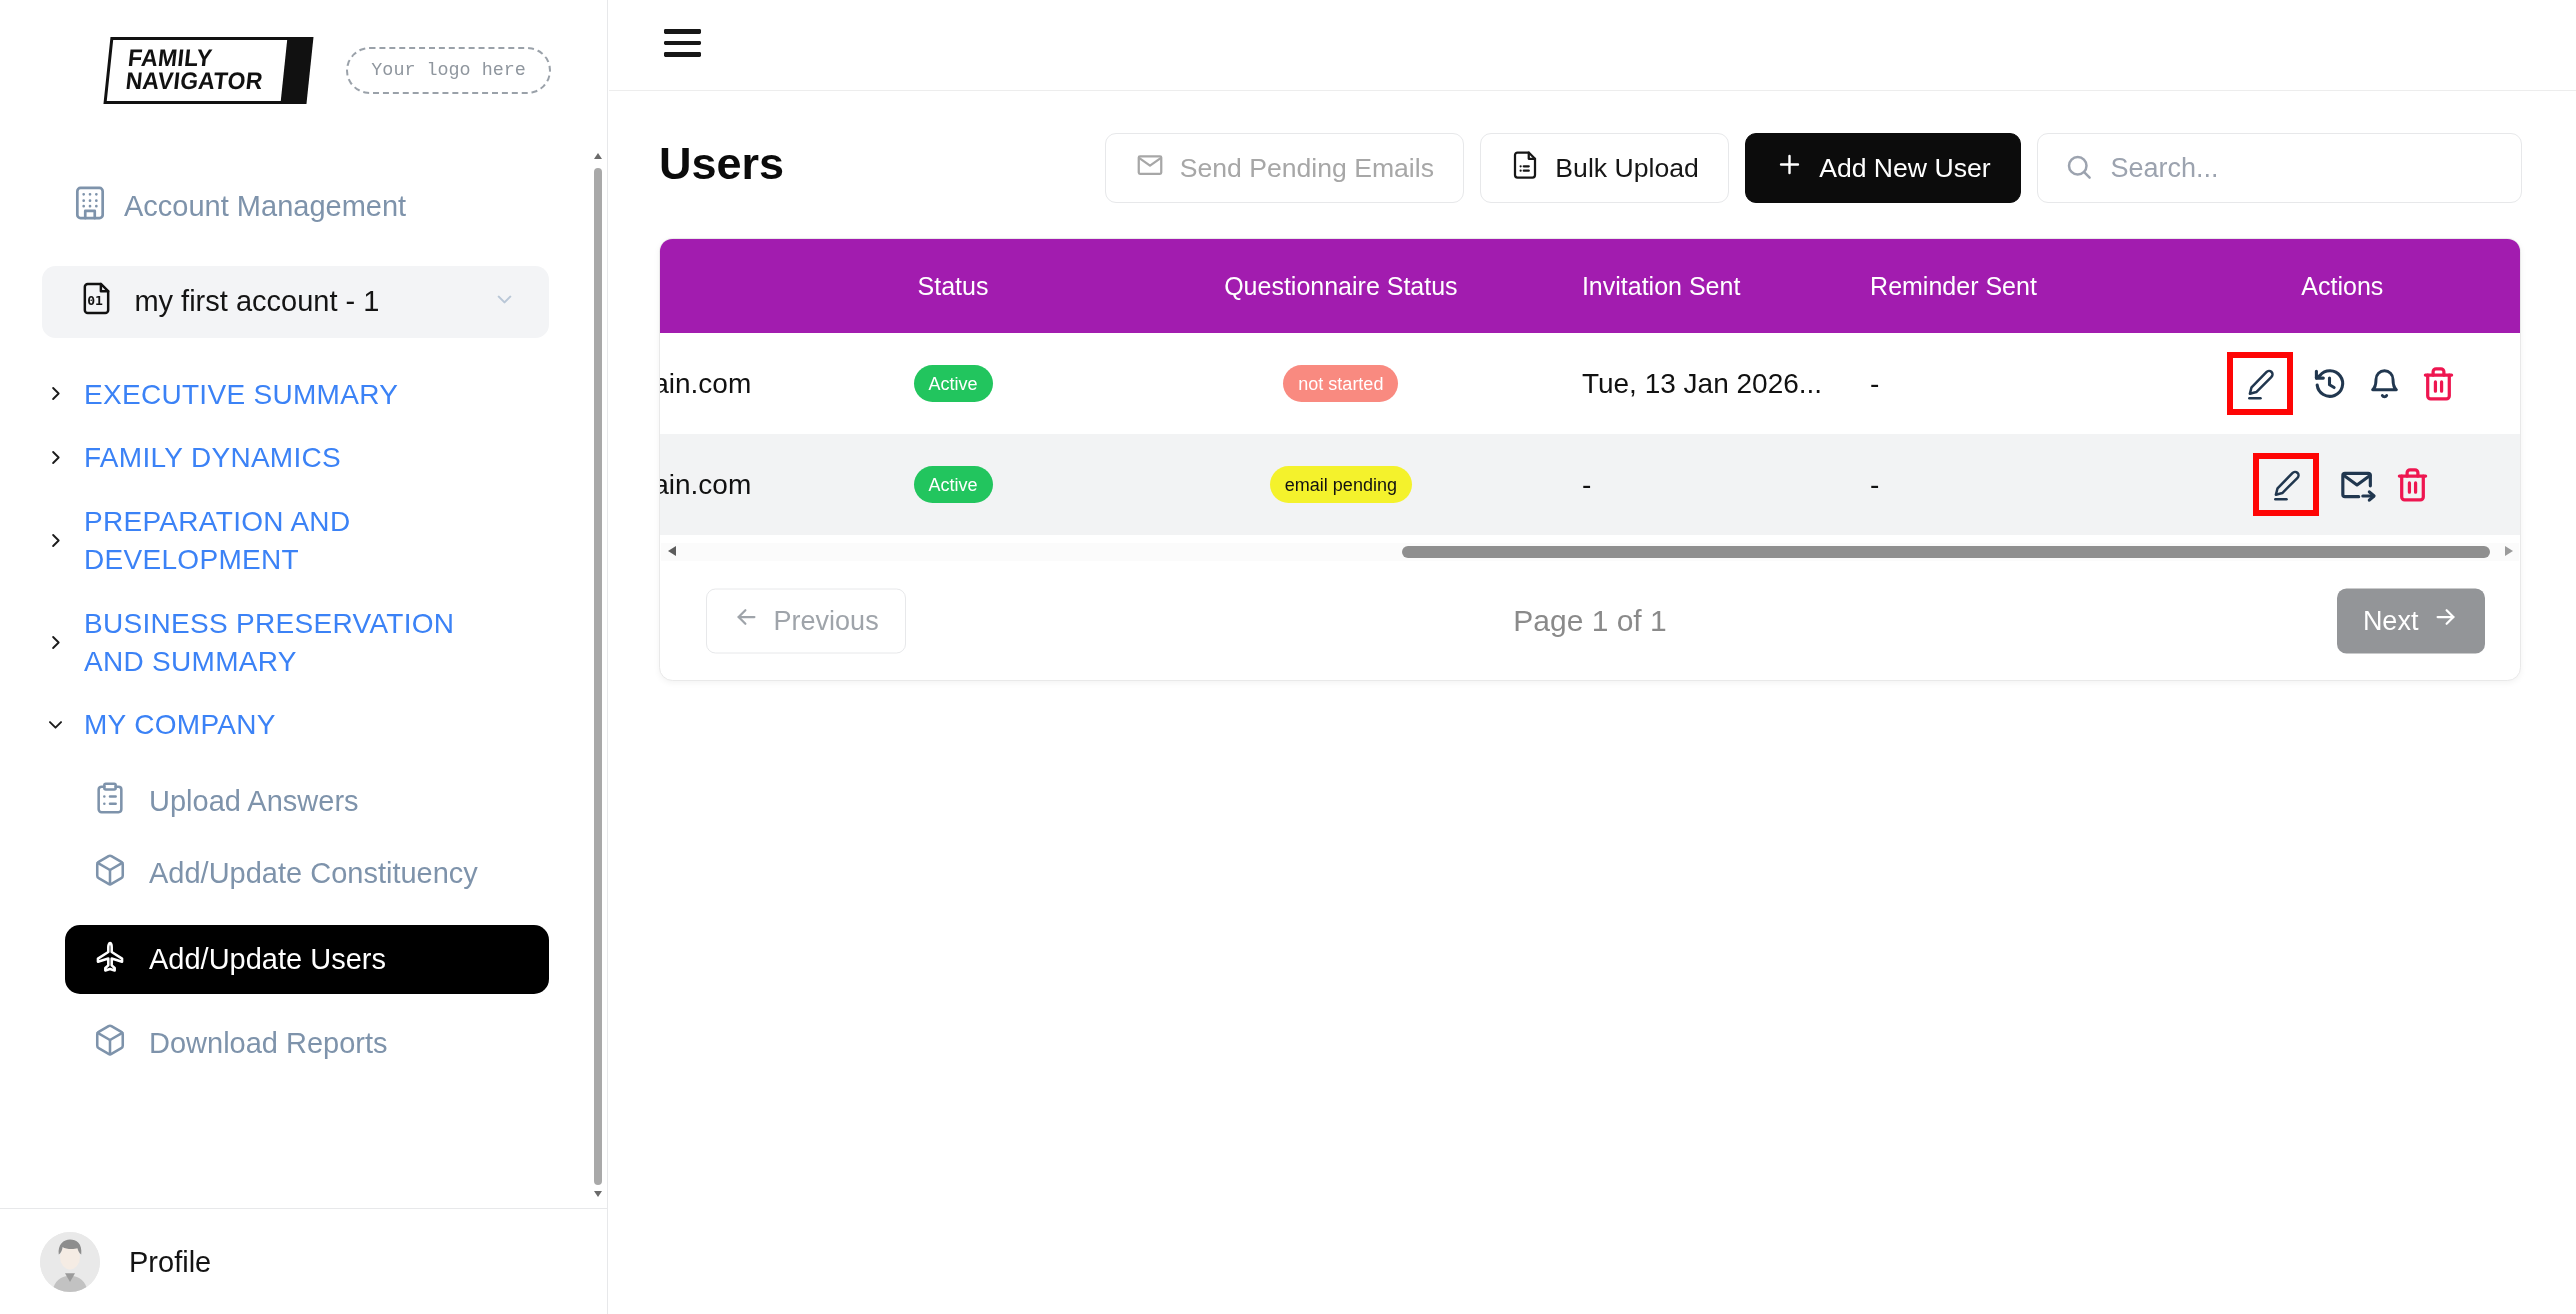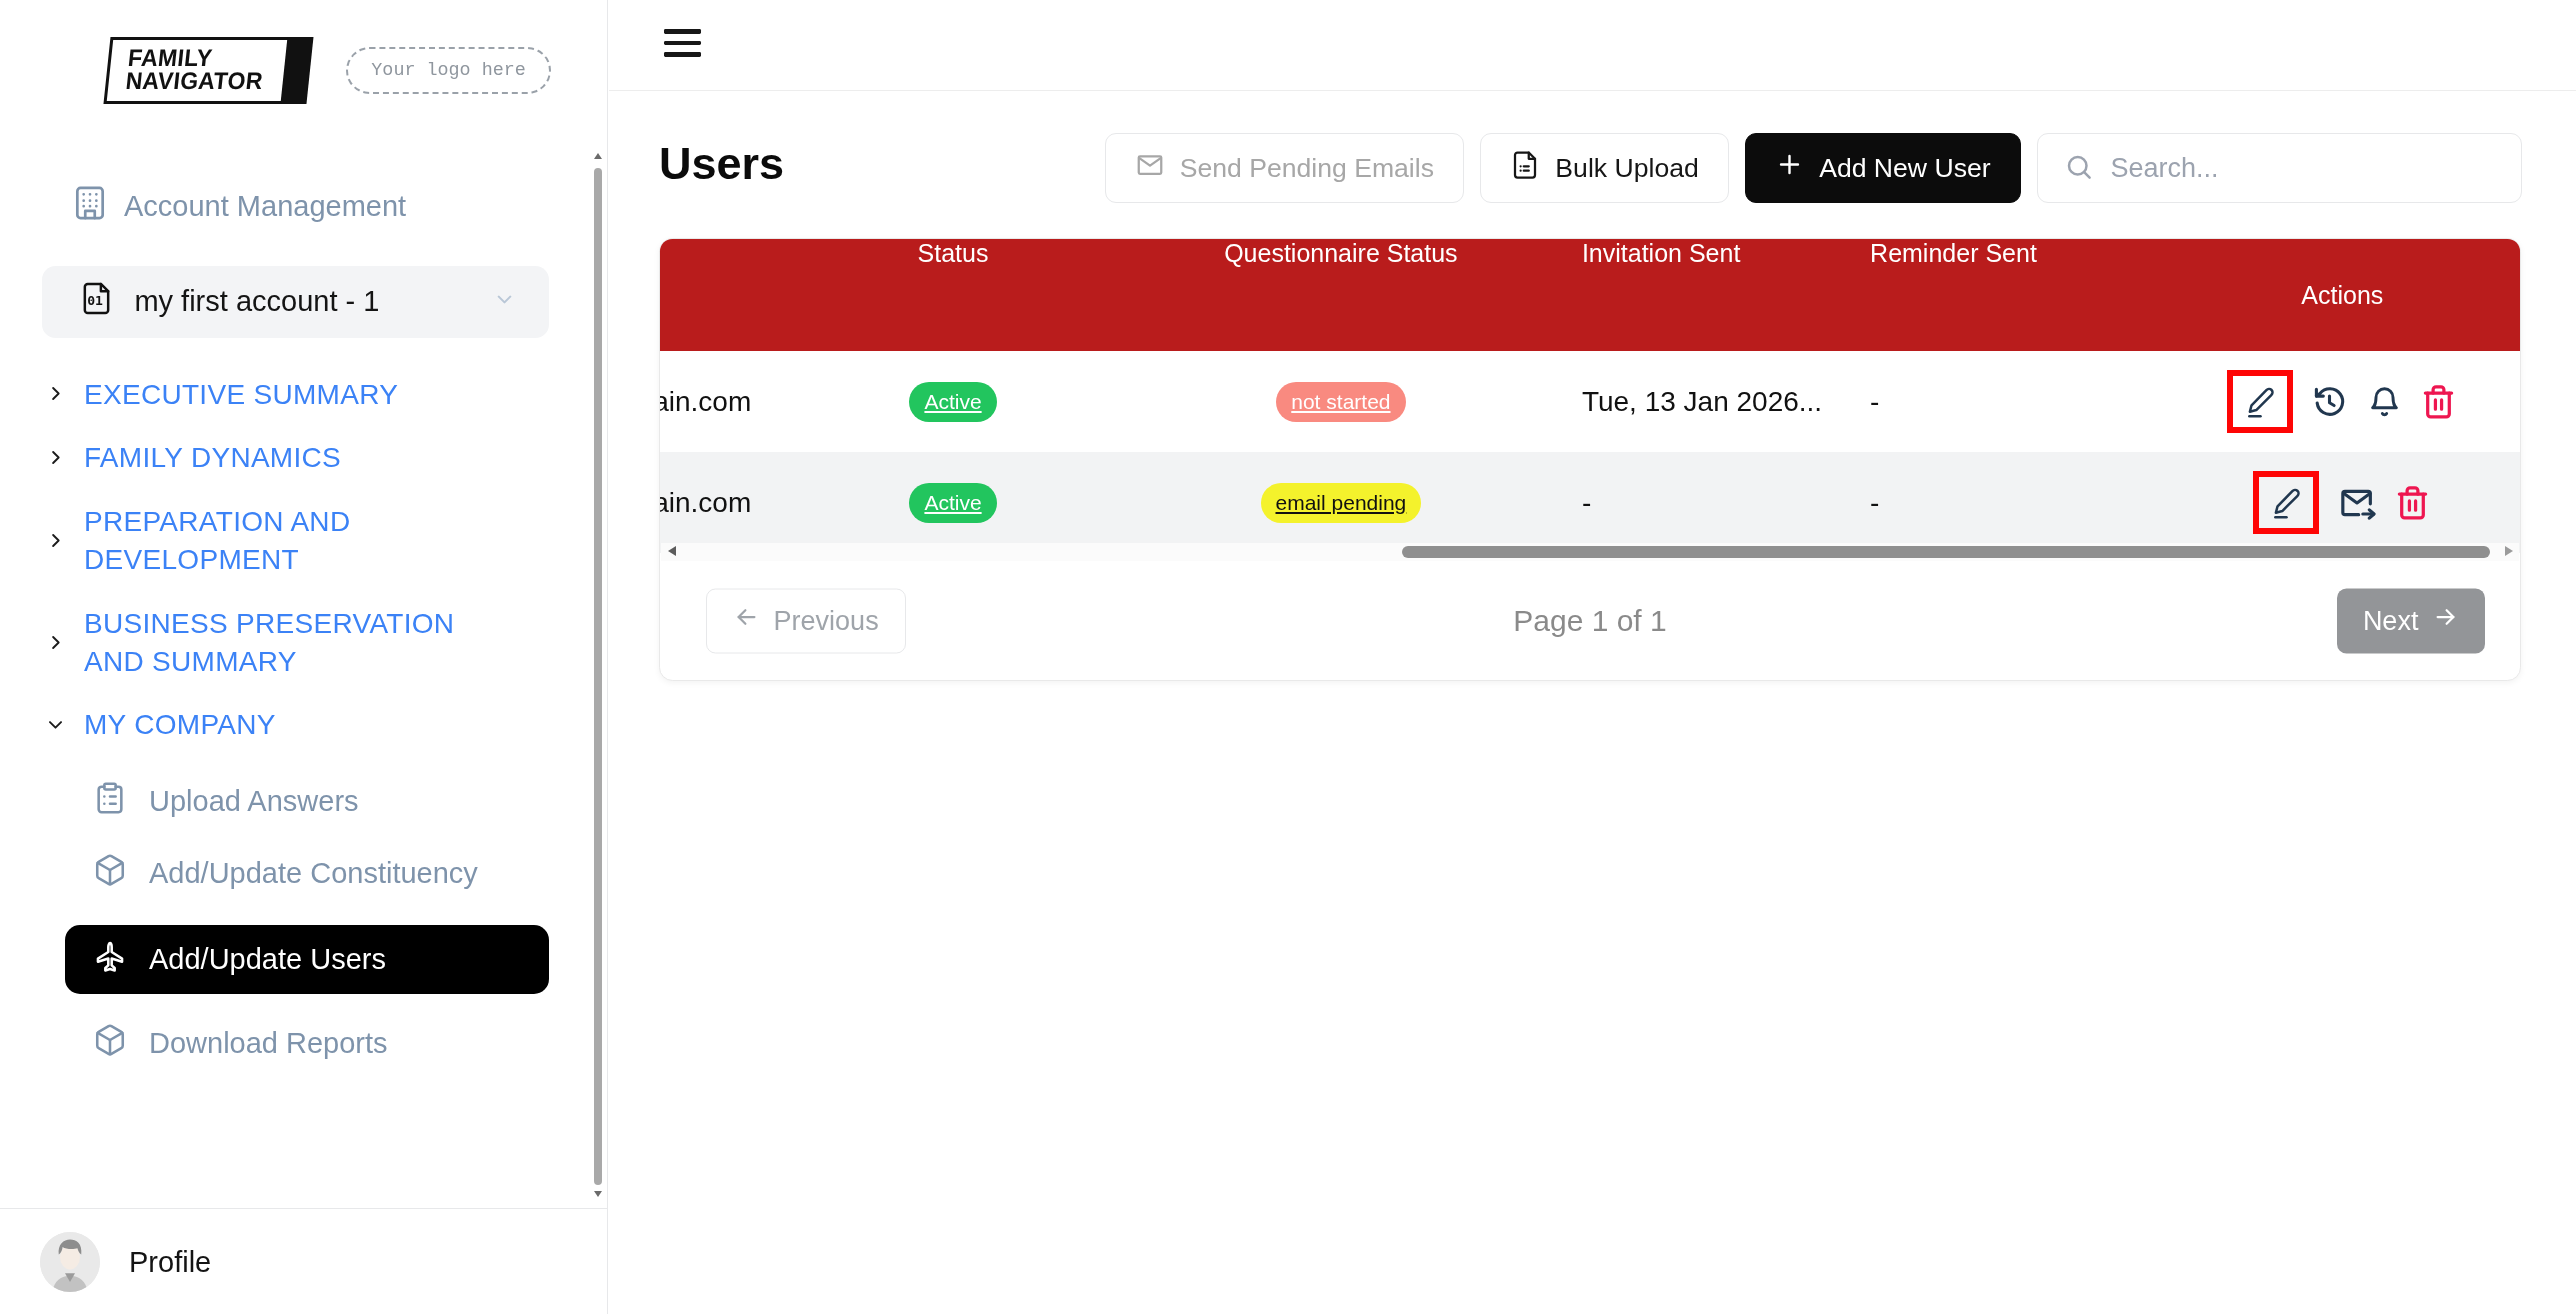--- a/index.html
+++ b/index.html
@@ -50,32 +50,32 @@
   .controls{position:absolute;right:54px;top:40px;display:flex;gap:16.4px;align-items:center;}
   .btn{height:70px;border:1.4px solid var(--border);background:#fff;border-radius:11px;display:inline-flex;align-items:center;gap:15px;padding:0 29px;font-size:26.6px;color:#161616;cursor:pointer;font-family:inherit;}
   .btn.disabled{color:#a7a7a7;}
   .btn.dark{background:#0c0c0c;border-color:#0c0c0c;color:#fff;}
   .search-box{width:485px;height:70px;border:1.4px solid var(--border);border-radius:11px;display:flex;align-items:center;gap:16.4px;padding:16px 26px;}
   .search-box input{border:none;outline:none;flex:1;font-size:27px;font-family:inherit;color:#333;background:transparent;}
   .search-box input::placeholder{color:var(--muted);}
 
   
   .card{position:absolute;left:50px;top:145px;width:1862px;height:443px;border:1.4px solid #e9e9e9;border-radius:13.6px;background:#fff;box-shadow:0 2px 6.8px rgba(0,0,0,.05);}
-  .thead{height:112px;background:#b91c1c;border-radius:12.3px 12.3px 0 0;display:flex;color:#fff;font-size:25px;font-weight:500;}
+  .thead{height:94px;background:#a21caf;border-radius:12.3px 12.3px 0 0;display:flex;align-items:center;color:#fff;font-size:25px;font-weight:500;}
   .trow{height:101px;display:flex;align-items:center;font-size:28px;}
   .trow.alt{background:#f2f3f4;}
   .col-email{width:130px;overflow:hidden;white-space:nowrap;}
   .col-email .frag{margin-left:-6.8px;text-align:right;}
   .col-status{width:327px;display:flex;justify-content:center;}
   .col-q{width:450px;display:flex;justify-content:center;}
   .col-inv{width:286px;padding-left:16.4px;}
   .col-rem{width:314px;padding-left:19px;}
   .col-act{width:356px;display:flex;justify-content:center;align-items:center;gap:17.7px;}
   .thead .col-inv{padding-left:16.4px;}
-  .badge{border-radius:681px;padding:9.5px 15px;font-size:21px;line-height:1;white-space:nowrap;text-decoration:underline;}
+  .badge{border-radius:681px;padding:9.5px 15px;font-size:18px;line-height:1;white-space:nowrap;}
   .badge-active{background:var(--status-active-bg);color:#fff;}
   .badge-notstarted{background:var(--q-not-started-bg);color:#fff;}
   .badge-pending{background:var(--q-email-pending-bg);color:#111;}
   .icon-btn{background:none;border:none;padding:0;display:flex;align-items:center;cursor:pointer;}
   .red-box{border:6.1px solid var(--highlight-red);padding:8.2px 9.5px;display:flex;align-items:center;justify-content:center;}
   .navy{color:var(--icon-navy);} .rose{color:var(--icon-rose);}
 
   .h-scroll{position:absolute;left:1.4px;right:1.4px;top:304px;height:17.7px;background:#fbfbfb;}
   .h-scroll .thumb{position:absolute;left:741px;width:1088px;top:2.7px;height:12.3px;border-radius:6.1px;background:#8f8f8f;cursor:pointer;}
   .h-scroll .arr{position:absolute;top:3.4px;width:0;height:0;border-top:5.5px solid transparent;border-bottom:5.5px solid transparent;}

